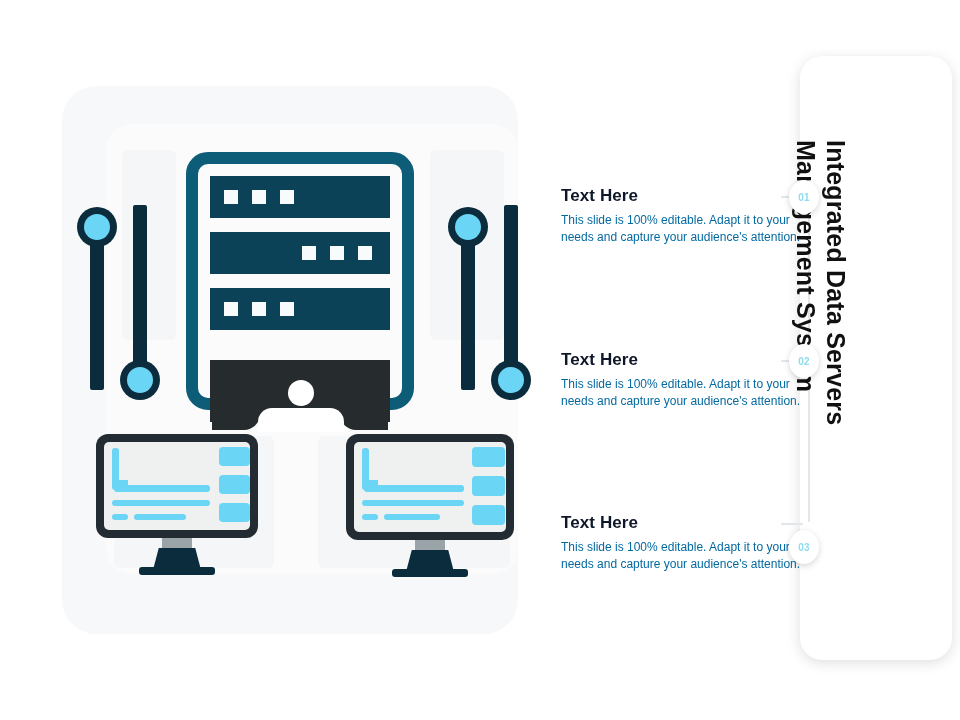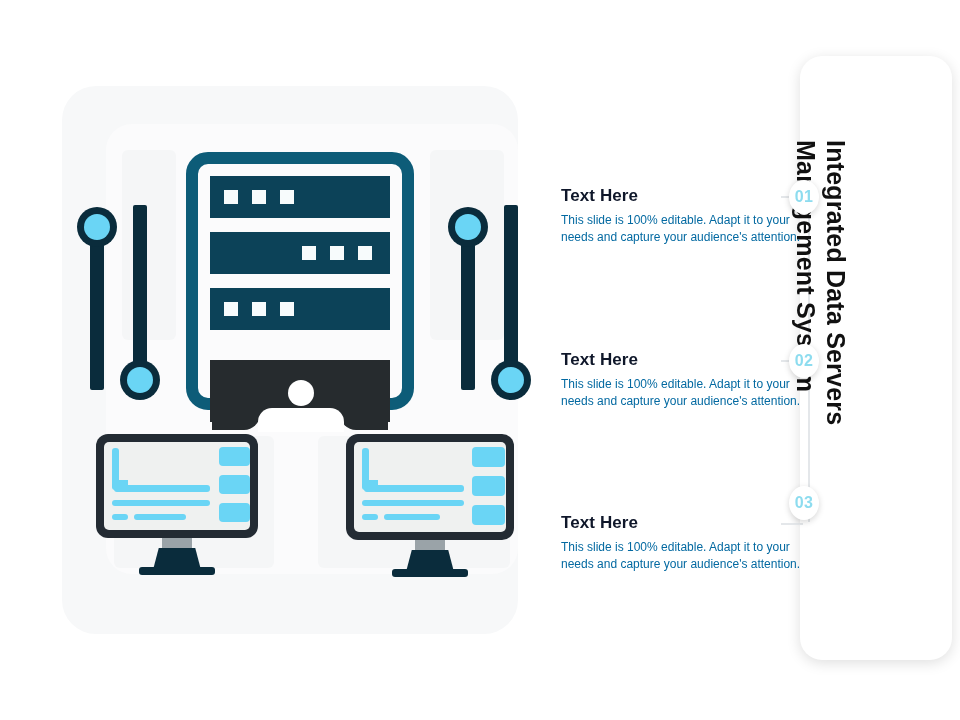--- a/index.html
+++ b/index.html
@@ -99,21 +99,21 @@
     letter-spacing:.1px;
   }
   .block .desc{
     font-size:12px;color:#0369a1;line-height:16.5px;margin:0;
   }
   .tick{position:absolute;height:2px;background:#e4e7ea;}
   .badge{
     position:absolute;width:30px;height:34px;border-radius:50%;
     background:#ffffff;box-shadow:0 2px 6px rgba(0,0,0,.16);
     display:flex;align-items:center;justify-content:center;
-    font-size:16px;font-weight:bold;color:#8ddcef;letter-spacing:.3px;
+    font-size:10px;font-weight:bold;color:#8ddcef;letter-spacing:.3px;
   }
   .vtitle{
     position:absolute;left:851px;top:140px;
     width:420px;
     transform:rotate(90deg);transform-origin:left top;
     font-size:25px;font-weight:bold;color:#111111;
     line-height:30px;letter-spacing:.2px;white-space:nowrap;
   }
   .vtitle span{display:block;}
 </style>
@@ -239,15 +239,15 @@
     <p class="desc">This slide is 100% editable. Adapt it to your needs and capture your audience's attention.</p>
   </div>
   <div class="tick" style="left:781px;top:360px;width:22px;"></div>
   <div class="badge" style="left:789px;top:344px;text-align:center;">02</div>
 
   <div class="block" style="left:561px;top:513px;">
     <p class="title">Text Here</p>
     <p class="desc">This slide is 100% editable. Adapt it to your needs and capture your audience's attention.</p>
   </div>
   <div class="tick" style="left:781px;top:523px;width:22px;"></div>
-  <div class="badge" style="left:789px;top:486px;">03</div>
+  <div class="badge" style="left:789px;top:530px;">03</div>
 
 </div>
 
 </body></html>

